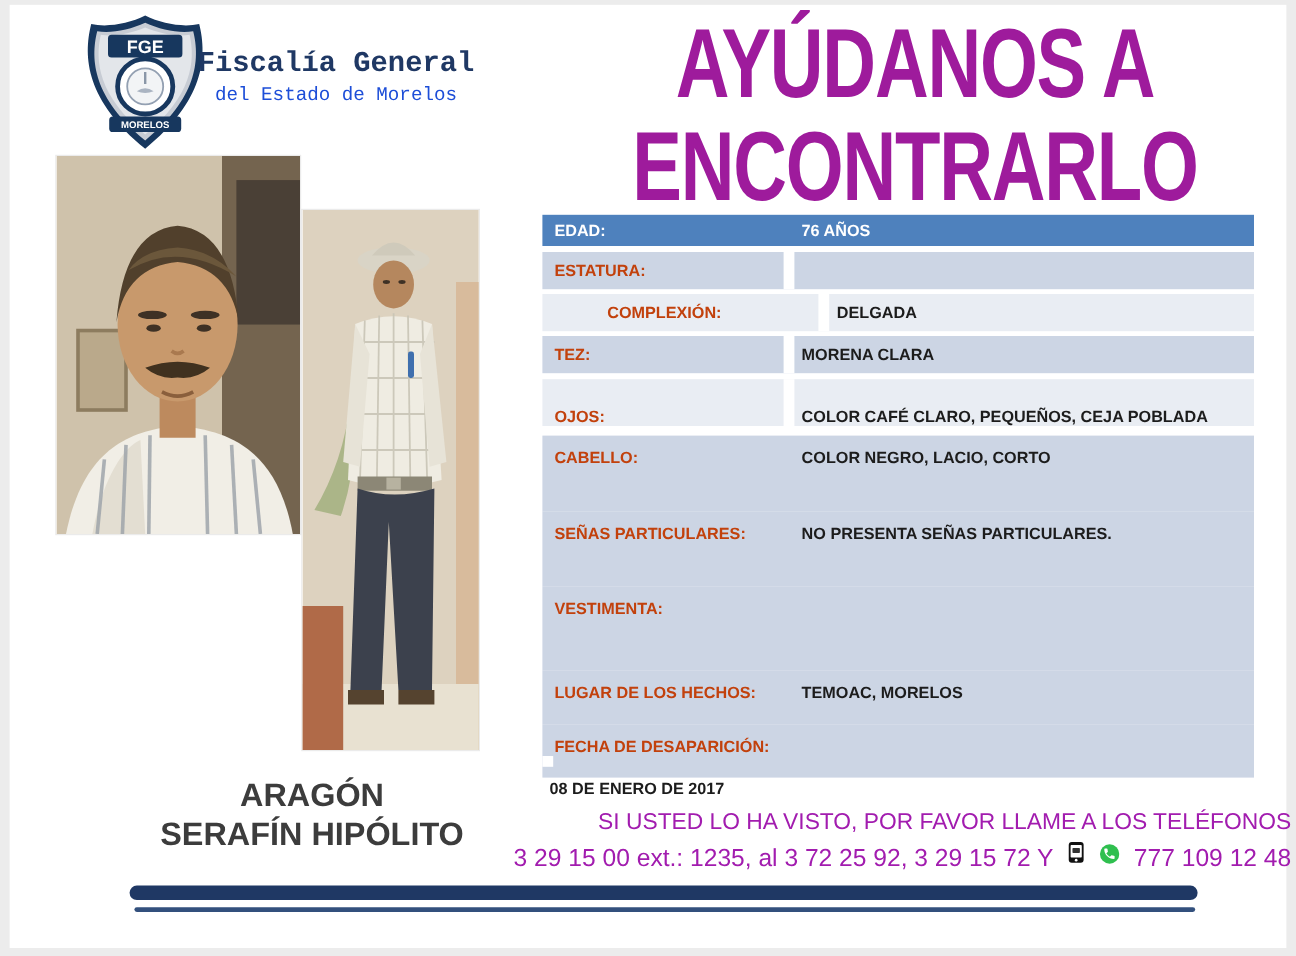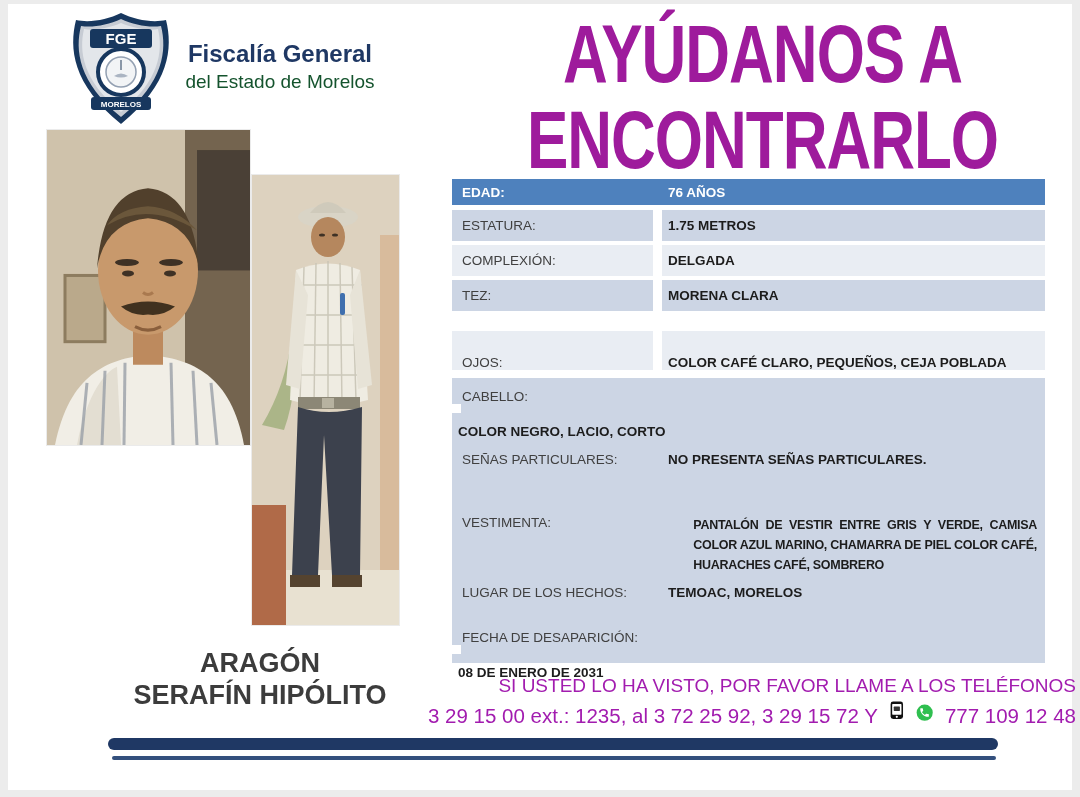--- a/index.html
+++ b/index.html
@@ -3,23 +3,23 @@
 <meta charset="utf-8">
 <style>
   * { margin:0; padding:0; box-sizing:border-box; }
   html,body { width:1080px; height:797px; }
   body { font-family:"Liberation Sans", sans-serif; background:#e9e9e9; }
   .page { position:relative; width:1080px; height:797px; background:#ececec; overflow:hidden; }
   .poster { position:absolute; left:8px; top:4px; width:1064px; height:786px; background:#ffffff; }
 
   
   .badge { position:absolute; left:57px; top:10px; width:128px; height:118px; }
-  .org-name { position:absolute; left:160px; top:40px; width:240px; text-align:center; color:#1f3864; }
+  .org-name { position:absolute; left:160px; top:40px; width:240px; text-align:center; color:#1f3864;font-family:Liberation Mono, monospace; }
   .org-name .l1 { font-size:24px; font-weight:bold; letter-spacing:0; }
-  .org-name .l2 { font-size:19px; font-weight:400; color:#14532d; margin-top:3px; }
+  .org-name .l2 { font-size:16px; font-weight:400; color:#1d4ed8; margin-top:3px; }
 
   
   .title-line { position:absolute; left:455px; width:615px; text-align:center;
                 color:#9e1b9c; font-weight:bold; font-size:62px; letter-spacing:-1px;
                 transform:scaleY(1.32); transform-origin:center; white-space:nowrap; }
   .title-1 { top:18px; }
   .title-2 { top:104px; }
 
   
   .photo { position:absolute; box-shadow:0 0 0 1px rgba(0,0,0,0.08); }
@@ -27,36 +27,36 @@
   .photo-full { left:252px; top:175px; width:147px; height:450px; }
   .photo svg { display:block; width:100%; height:100%; }
 
   
   .person-name { position:absolute; left:70px; top:648px; width:380px; text-align:center;
                  color:#3c3c3c; font-weight:bold; font-size:27px; line-height:1.18; }
 
   
   .dtable { position:absolute; left:452px; top:168px; width:593px; font-size:13.5px; }
   .drow { display:flex; }
-  .dlabel { width:201px; padding:0 6px 0 10px; color:#404040; font-weight:400; }
+  .dlabel { width:201px; padding:0 6px 0 10px; color:#c2410c; font-weight:700; }
   .dgap { width:9px; background:#ffffff; flex:0 0 9px; }
   .dvalue { width:383px; padding:0 8px 0 6px; color:#1c1c1c; font-weight:bold; }
   .r-head { height:26px; margin-bottom:5px; background:#4e81bd; align-items:center;margin-top:11px; }
   .r-head .dlabel, .r-head .dvalue { color:#ffffff; font-weight:bold; }
   .r-head .dgap { background:#ffffff; }
   .r2 { height:31px; margin-bottom:4px; background:#ccd5e4; align-items:center; }
-  .r3 { height:31px; margin-bottom:4px; background:#e9edf3; align-items:center; }
-  .r4 { height:31px; margin-bottom:20px; background:#ccd5e4; align-items:center; }
+  .r3 { height:31px; margin-bottom:4px; background:#e9edf3; align-items:center;padding-left:44px; }
+  .r4 { height:31px; margin-bottom:5px; background:#ccd5e4; align-items:center; }
   .r5 { height:39px; margin-bottom:8px; background:#e9edf3; align-items:flex-end; padding-top:0; }
   .r5 .dlabel, .r5 .dvalue { padding-top:8px; }
   .r2 .dgap,.r3 .dgap,.r4 .dgap,.r5 .dgap { background:#ffffff; align-self:stretch; }
   .dblock { height:285px; }
   .dblock .sub { display:flex; align-items:flex-start; }
   .dblock .sub .dlabel, .dblock .sub .dvalue { padding-top:11px; }
-  .sub-cabello { height:63px; background:#ccd5e4;flex-direction:column; }
+  .sub-cabello { height:63px; background:#ccd5e4; }
   .sub-senas { height:63px; background:#ccd5e4; }
   .sub-vestimenta { height:70px; background:#ccd5e4;gap:19px; }
   .sub-lugar { height:45px; background:#ccd5e4; }
   .sub-fecha { height:44px; background:#ccd5e4;flex-direction:column; }
   .v-just { text-align:justify; font-size:12.5px; line-height:1.6; letter-spacing:-0.3px; }
 
   
   .contact { position:absolute; left:428px; top:675px; width:648px; text-align:right;
              color:#a21caf; font-weight:normal; }
   .contact .c1 { font-size:19px; white-space:nowrap; }
@@ -178,21 +178,20 @@
 
   <div class="dtable">
     <div class="drow r-head">
       <div class="dlabel">EDAD:</div>
       <div class="dgap"></div>
       <div class="dvalue">76 AÑOS</div>
     </div>
     <div class="drow r2">
       <div class="dlabel">ESTATURA:</div>
       <div class="dgap"></div>
-      <div class="dvalue">1.75 METROS</div>
     </div>
     <div class="drow r3">
       <div class="dlabel">COMPLEXIÓN:</div>
       <div class="dgap"></div>
       <div class="dvalue">DELGADA</div>
     </div>
     <div class="drow r4">
       <div class="dlabel">TEZ:</div>
       <div class="dgap"></div>
       <div class="dvalue">MORENA CLARA</div>
@@ -209,31 +208,30 @@
         <div class="dvalue">COLOR NEGRO, LACIO, CORTO</div>
       </div>
       <div class="sub sub-senas">
         <div class="dlabel">SEÑAS PARTICULARES:</div>
         <div class="dgap"></div>
         <div class="dvalue">NO PRESENTA SEÑAS PARTICULARES.</div>
       </div>
       <div class="sub sub-vestimenta">
         <div class="dlabel">VESTIMENTA:</div>
         <div class="dgap"></div>
-        <div class="dvalue v-just">PANTALÓN DE VESTIR ENTRE GRIS Y VERDE, CAMISA COLOR AZUL MARINO, CHAMARRA DE PIEL COLOR CAFÉ, HUARACHES CAFÉ, SOMBRERO</div>
       </div>
       <div class="sub sub-lugar">
         <div class="dlabel">LUGAR DE LOS HECHOS:</div>
         <div class="dgap"></div>
         <div class="dvalue">TEMOAC, MORELOS</div>
       </div>
       <div class="sub sub-fecha">
         <div class="dlabel">FECHA DE DESAPARICIÓN:</div>
         <div class="dgap"></div>
-        <div class="dvalue">08 DE ENERO DE 2031</div>
+        <div class="dvalue">08 DE ENERO DE 2017</div>
       </div>
     </div>
   </div>
 
   <div class="contact">
     <div class="c1">SI USTED LO HA VISTO, POR FAVOR LLAME A LOS TELÉFONOS</div>
     <div class="c2">
       <span>3 29 15 00 ext.: 1235, al 3 72 25 92,  3 29 15 72 Y</span>
       <span class="icon-phone">
         <svg viewBox="0 0 22 30">

